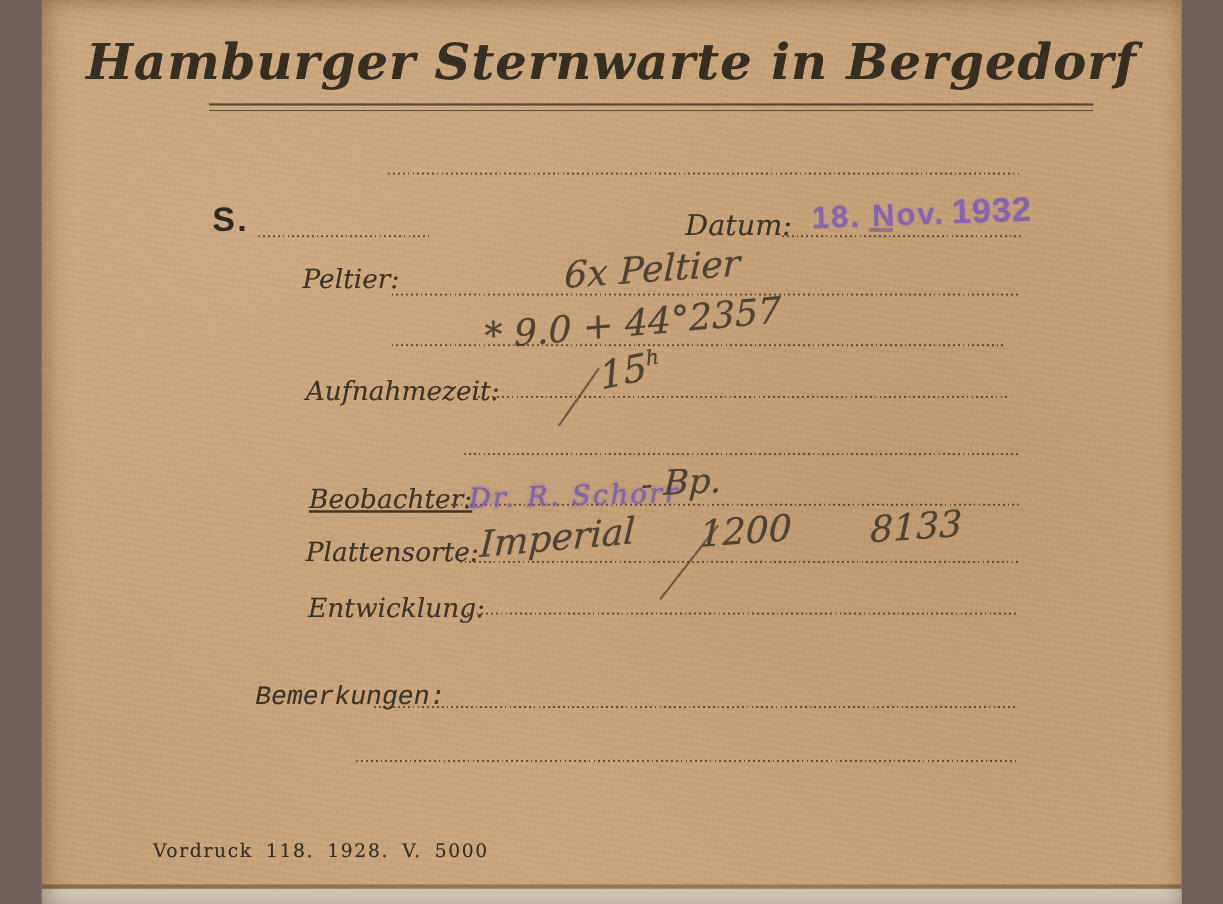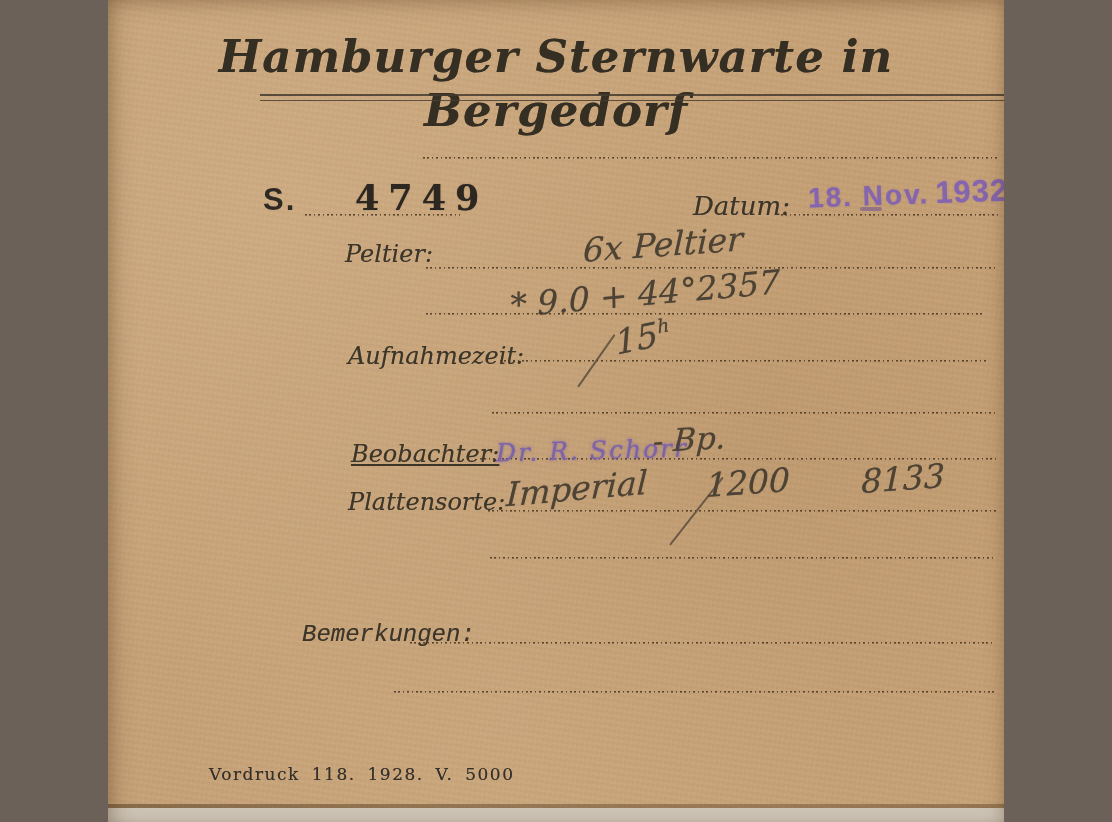--- a/index.html
+++ b/index.html
@@ -1,18 +1,18 @@
 <!DOCTYPE html>
 <html><head>
 <meta charset="utf-8">
 <style>
   html,body{margin:0;padding:0;background:#6b6158;}
   #card{
     position:relative;
-    width:896px;height:822px;
+    width:1036px;height:822px;
     margin:0 auto;
     overflow:hidden;
     background-color:#c7a277;
     background-image:
       radial-gradient(ellipse at 18% 25%, rgba(255,236,205,0.12), transparent 55%),
       radial-gradient(ellipse at 70% 55%, rgba(126,86,44,0.10), transparent 60%),
       radial-gradient(ellipse at 45% 85%, rgba(255,232,198,0.08), transparent 50%),
       repeating-linear-gradient(8deg, rgba(255,255,255,0.018) 0 3px, rgba(60,40,20,0.018) 3px 6px),
       repeating-linear-gradient(98deg, rgba(255,255,255,0.013) 0 2px, rgba(60,40,20,0.013) 2px 5px);
     font-family:"DejaVu Serif", serif;
@@ -103,21 +103,20 @@
 
 <div id="card">
 
   <div class="abs title">Hamburger Sternwarte in Bergedorf</div>
   <div class="abs double-rule"></div>
 
   <div class="abs dotted" style="left:315px;top:157px;width:575px;"></div>
 
   <div class="abs s-label" style="left:155px;top:184px;">S.</div>
   <div class="abs dotted" style="left:197px;top:214px;width:155px;"></div>
-  <div class="abs stamped-number" style="left:247px;top:180px;">4749</div>
 
   <div class="abs label" style="left:585px;top:192px;font-size:26px;">Datum:</div>
   <div class="abs dotted" style="left:673px;top:214px;width:217px;"></div>
   <div class="abs date-stamp" style="left:700px;top:176px;">
     <span class="day">18. Nov.</span><span class="year">1932</span>
   </div>
   <div class="abs smudge" style="left:752px;top:207px;"></div>
 
   <div class="abs label" style="left:237px;top:241px;">Peltier:</div>
   <div class="abs dotted" style="left:318px;top:267px;width:570px;"></div>
@@ -138,20 +137,21 @@
   <div class="abs purple-stamp" style="left:388px;top:438px;">Dr. R. Schorr</div>
   <div class="abs hand" style="left:545px;top:424px;font-size:31px;transform:rotate(-3deg) skewX(-6deg);">- Bp.</div>
 
   <div class="abs label" style="left:240px;top:489px;">Plattensorte:</div>
   <div class="abs dotted" style="left:380px;top:510px;width:508px;"></div>
   <div class="abs hand" style="left:398px;top:472px;transform:rotate(-5deg) skewX(-8deg);">Imperial</div>
   <div class="abs hand" style="left:598px;top:466px;transform:rotate(-4deg) skewX(-5deg);">1200</div>
   <div class="abs stroke" style="left:562px;top:544px;width:86px;transform:rotate(-52deg);"></div>
   <div class="abs hand" style="left:753px;top:462px;transform:rotate(-4deg) skewX(-5deg);">8133</div>
 
+  <div class="abs label" style="left:242px;top:540px;">Entwicklung:</div>
   <div class="abs dotted" style="left:382px;top:557px;width:506px;"></div>
 
   <div class="abs label" style="left:194px;top:622px;font-family:Liberation Mono, monospace;">Bemerkungen:</div>
   <div class="abs dotted" style="left:302px;top:642px;width:584px;"></div>
   <div class="abs dotted" style="left:286px;top:691px;width:600px;"></div>
 
   <div class="abs footer" style="left:82px;top:766px;">Vordruck 118. 1928. V. 5000</div>
 
   <div class="abs bottom-shadow"></div>
   <div class="abs bottom-strip"></div>

